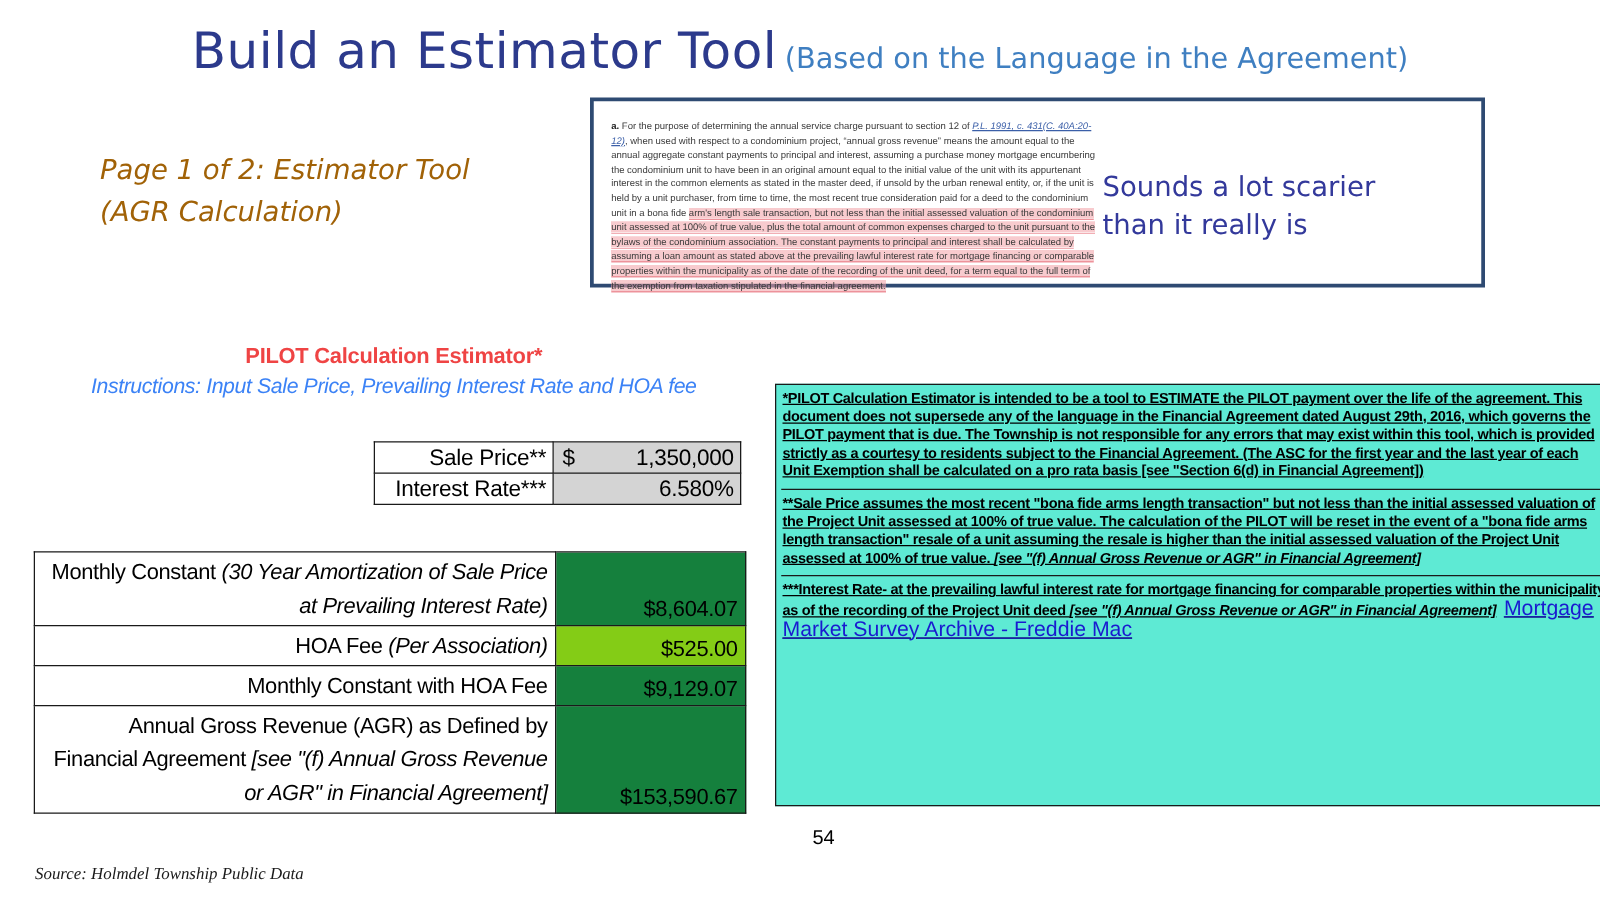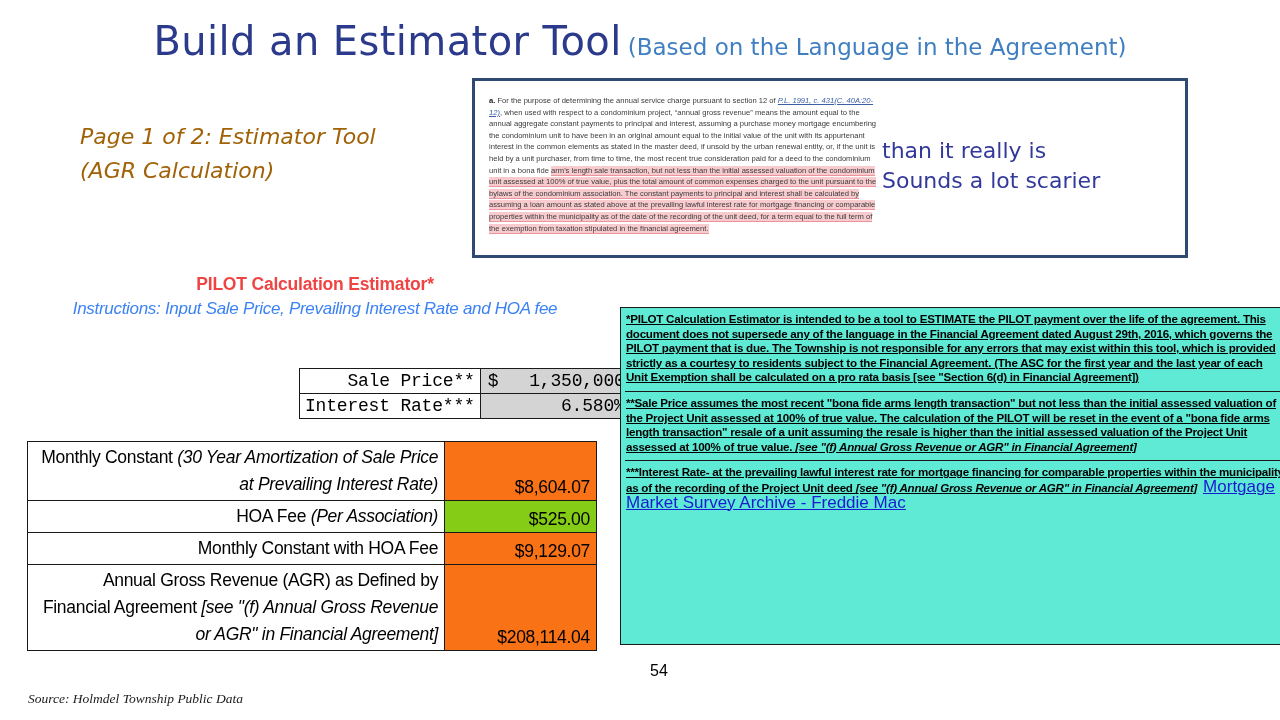--- a/index.html
+++ b/index.html
@@ -50,21 +50,21 @@
     font-family: "DejaVu Sans", sans-serif;
     font-style: italic;
   }
 
   
   #statute-box {
     position: absolute;
     left: 472px;
     top: 78px;
     width: 716px;
-    height: 180px;
+    height: 152px;
     border: 3px solid #2e4a72;
     background: #ffffff;
     box-sizing: border-box;
   }
   #statute-text {
     position: absolute;
     left: 14px;
     top: 14px;
     width: 392px;
     font-family: "Liberation Sans", sans-serif;
@@ -117,23 +117,23 @@
     font-style: italic;
     color: #3b82f6;
     margin-top: 4px;
     letter-spacing: -0.3px;
   }
 
   
   #input-table {
     position: absolute;
     left: 299px;
-    top: 368px;
+    top: 353px;
     border-collapse: collapse;
-    font-family: Liberation Mono, monospace;
+    font-family: Liberation Sans, sans-serif;
     font-size: 18px;
   }
   #input-table td {
     border: 1px solid #1a1a1a;
     padding: 1px 5px;
     height: 25px;
     box-sizing: border-box;
     white-space: nowrap;
     letter-spacing: -0.2px;
   }
@@ -171,21 +171,21 @@
   }
   #calc-table .lbl {
     text-align: right;
     width: 418px;
     line-height: 27px;
   }
   #calc-table .lbl i { font-style: italic; }
   #calc-table .val {
     text-align: right;
     width: 152px;
-    background: #f97316;
+    background: #15803d;
   }
   #calc-table .val.shaded { background: #84cc16; }
 
   
   #footnote-box {
     position: absolute;
     left: 620px;
     top: 307px;
     width: 672px;
     height: 338px;
@@ -255,22 +255,22 @@
 </div>
 
 <div id="statute-box">
   <div id="statute-text">
     <b>a.</b>
     <span>For the purpose of determining the annual service charge pursuant to section 12 of </span><span class="lnk">P.L. 1991, c. 431</span><span class="lnk">(C. 40A:20-12)</span><span>, when used with respect to a condominium project, “annual gross revenue” means the amount equal to the annual aggregate constant payments to principal and interest, assuming a purchase money mortgage encumbering the condominium unit to have been in an original amount equal to the initial value of the unit with its appurtenant interest in the common elements as stated in the master deed, if unsold by the urban renewal entity, or, if the unit is held by a unit purchaser, from time to time, the most recent true consideration paid for a deed to the condominium unit in a bona fide </span><span class="hl">arm's length sale transaction, but not less than the initial assessed valuation of the condominium unit assessed at 100% of true value, plus the total amount of common expenses charged to the unit pursuant to the bylaws of the condominium association. The constant payments to principal and interest shall be calculated by assuming a loan amount as stated above at the prevailing lawful interest rate for mortgage financing or comparable properties within the municipality as of the date of the recording of the unit deed, for a term equal to the full term of the exemption from taxation stipulated in the financial agreement.</span>
   </div>
 </div>
 
 <div id="callout">
+  <div>Sounds a lot scarier</div>
   <div>than it really is</div>
-  <div>Sounds a lot scarier</div>
 </div>
 
 <div id="estimator-heading">
   <div class="h1">PILOT Calculation Estimator*</div>
   <div class="h2">Instructions: Input Sale Price, Prevailing Interest Rate and HOA fee</div>
 </div>
 
 <table id="input-table">
   <tbody>
     <tr>
@@ -293,21 +293,21 @@
     <tr>
       <td class="lbl"><span>HOA Fee </span><i>(Per Association)</i></td>
       <td class="val shaded">$525.00</td>
     </tr>
     <tr>
       <td class="lbl"><span>Monthly Constant with HOA Fee</span><i></i></td>
       <td class="val">$9,129.07</td>
     </tr>
     <tr>
       <td class="lbl"><span>Annual Gross Revenue (AGR) as Defined by Financial Agreement </span><i>[see "(f) Annual Gross Revenue or AGR" in Financial Agreement]</i></td>
-      <td class="val">$208,114.04</td>
+      <td class="val">$153,590.67</td>
     </tr>
   </tbody>
 </table>
 
 <div id="footnote-box">
   <div class="footnote">*PILOT Calculation Estimator is intended to be a tool to ESTIMATE the PILOT payment over the life of the agreement. This document does not supersede any of the language in the Financial Agreement dated August 29th, 2016, which governs the PILOT payment that is due. The Township is not responsible for any errors that may exist within this tool, which is provided strictly as a courtesy to residents subject to the Financial Agreement. (The ASC for the first year and the last year of each Unit Exemption shall be calculated on a pro rata basis [see "Section 6(d) in Financial Agreement])</div>
   <div class="fn-divider"></div>
   <div class="footnote"><span>**Sale Price assumes the most recent "bona fide arms length transaction" but not less than the initial assessed valuation of the Project Unit assessed at 100% of true value. The calculation of the PILOT will be reset in the event of a "bona fide arms length transaction" resale of a unit assuming the resale is higher than the initial assessed valuation of the Project Unit assessed at 100% of true value.  </span><i>[see "(f) Annual Gross Revenue or AGR" in Financial Agreement]</i></div>
   <div class="fn-divider"></div>
   <div class="footnote"><span>***Interest Rate- at the prevailing lawful interest rate for mortgage financing for comparable properties within the municipality as of the recording of the Project Unit deed </span><i>[see "(f) Annual Gross Revenue or AGR" in Financial Agreement]</i><a id="freddie-link" href="#">Mortgage Market Survey Archive - Freddie Mac</a></div>

